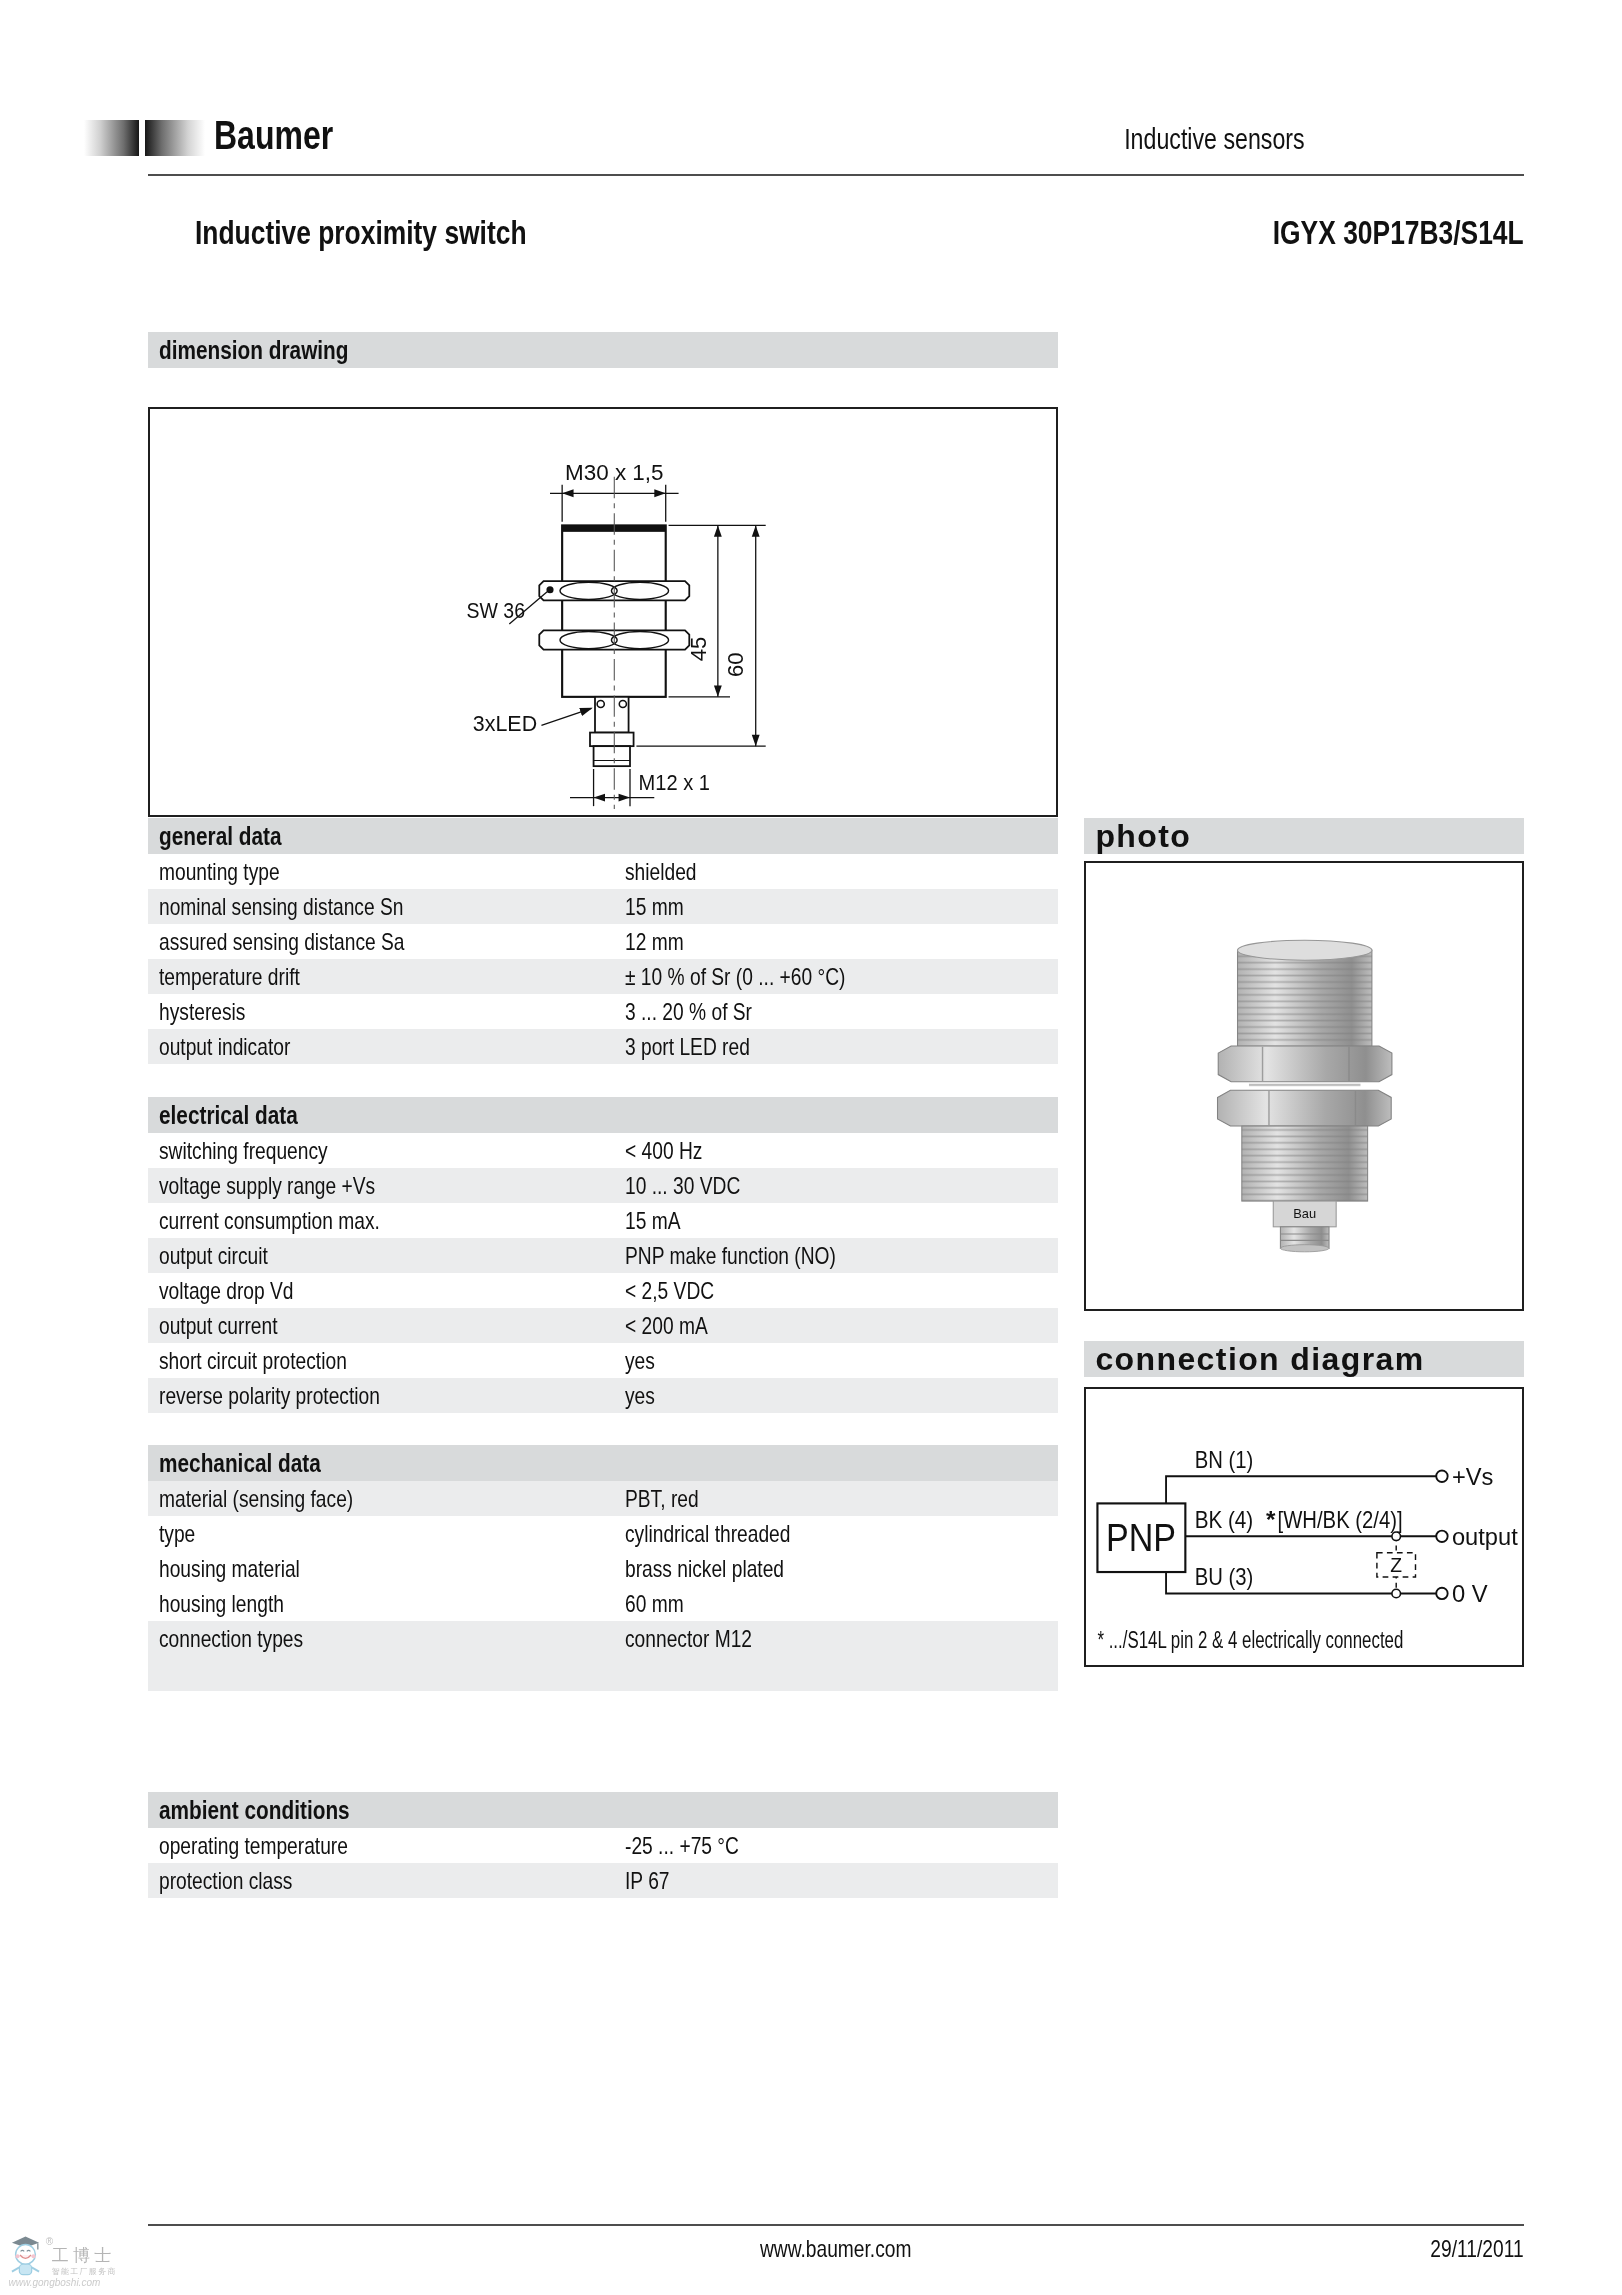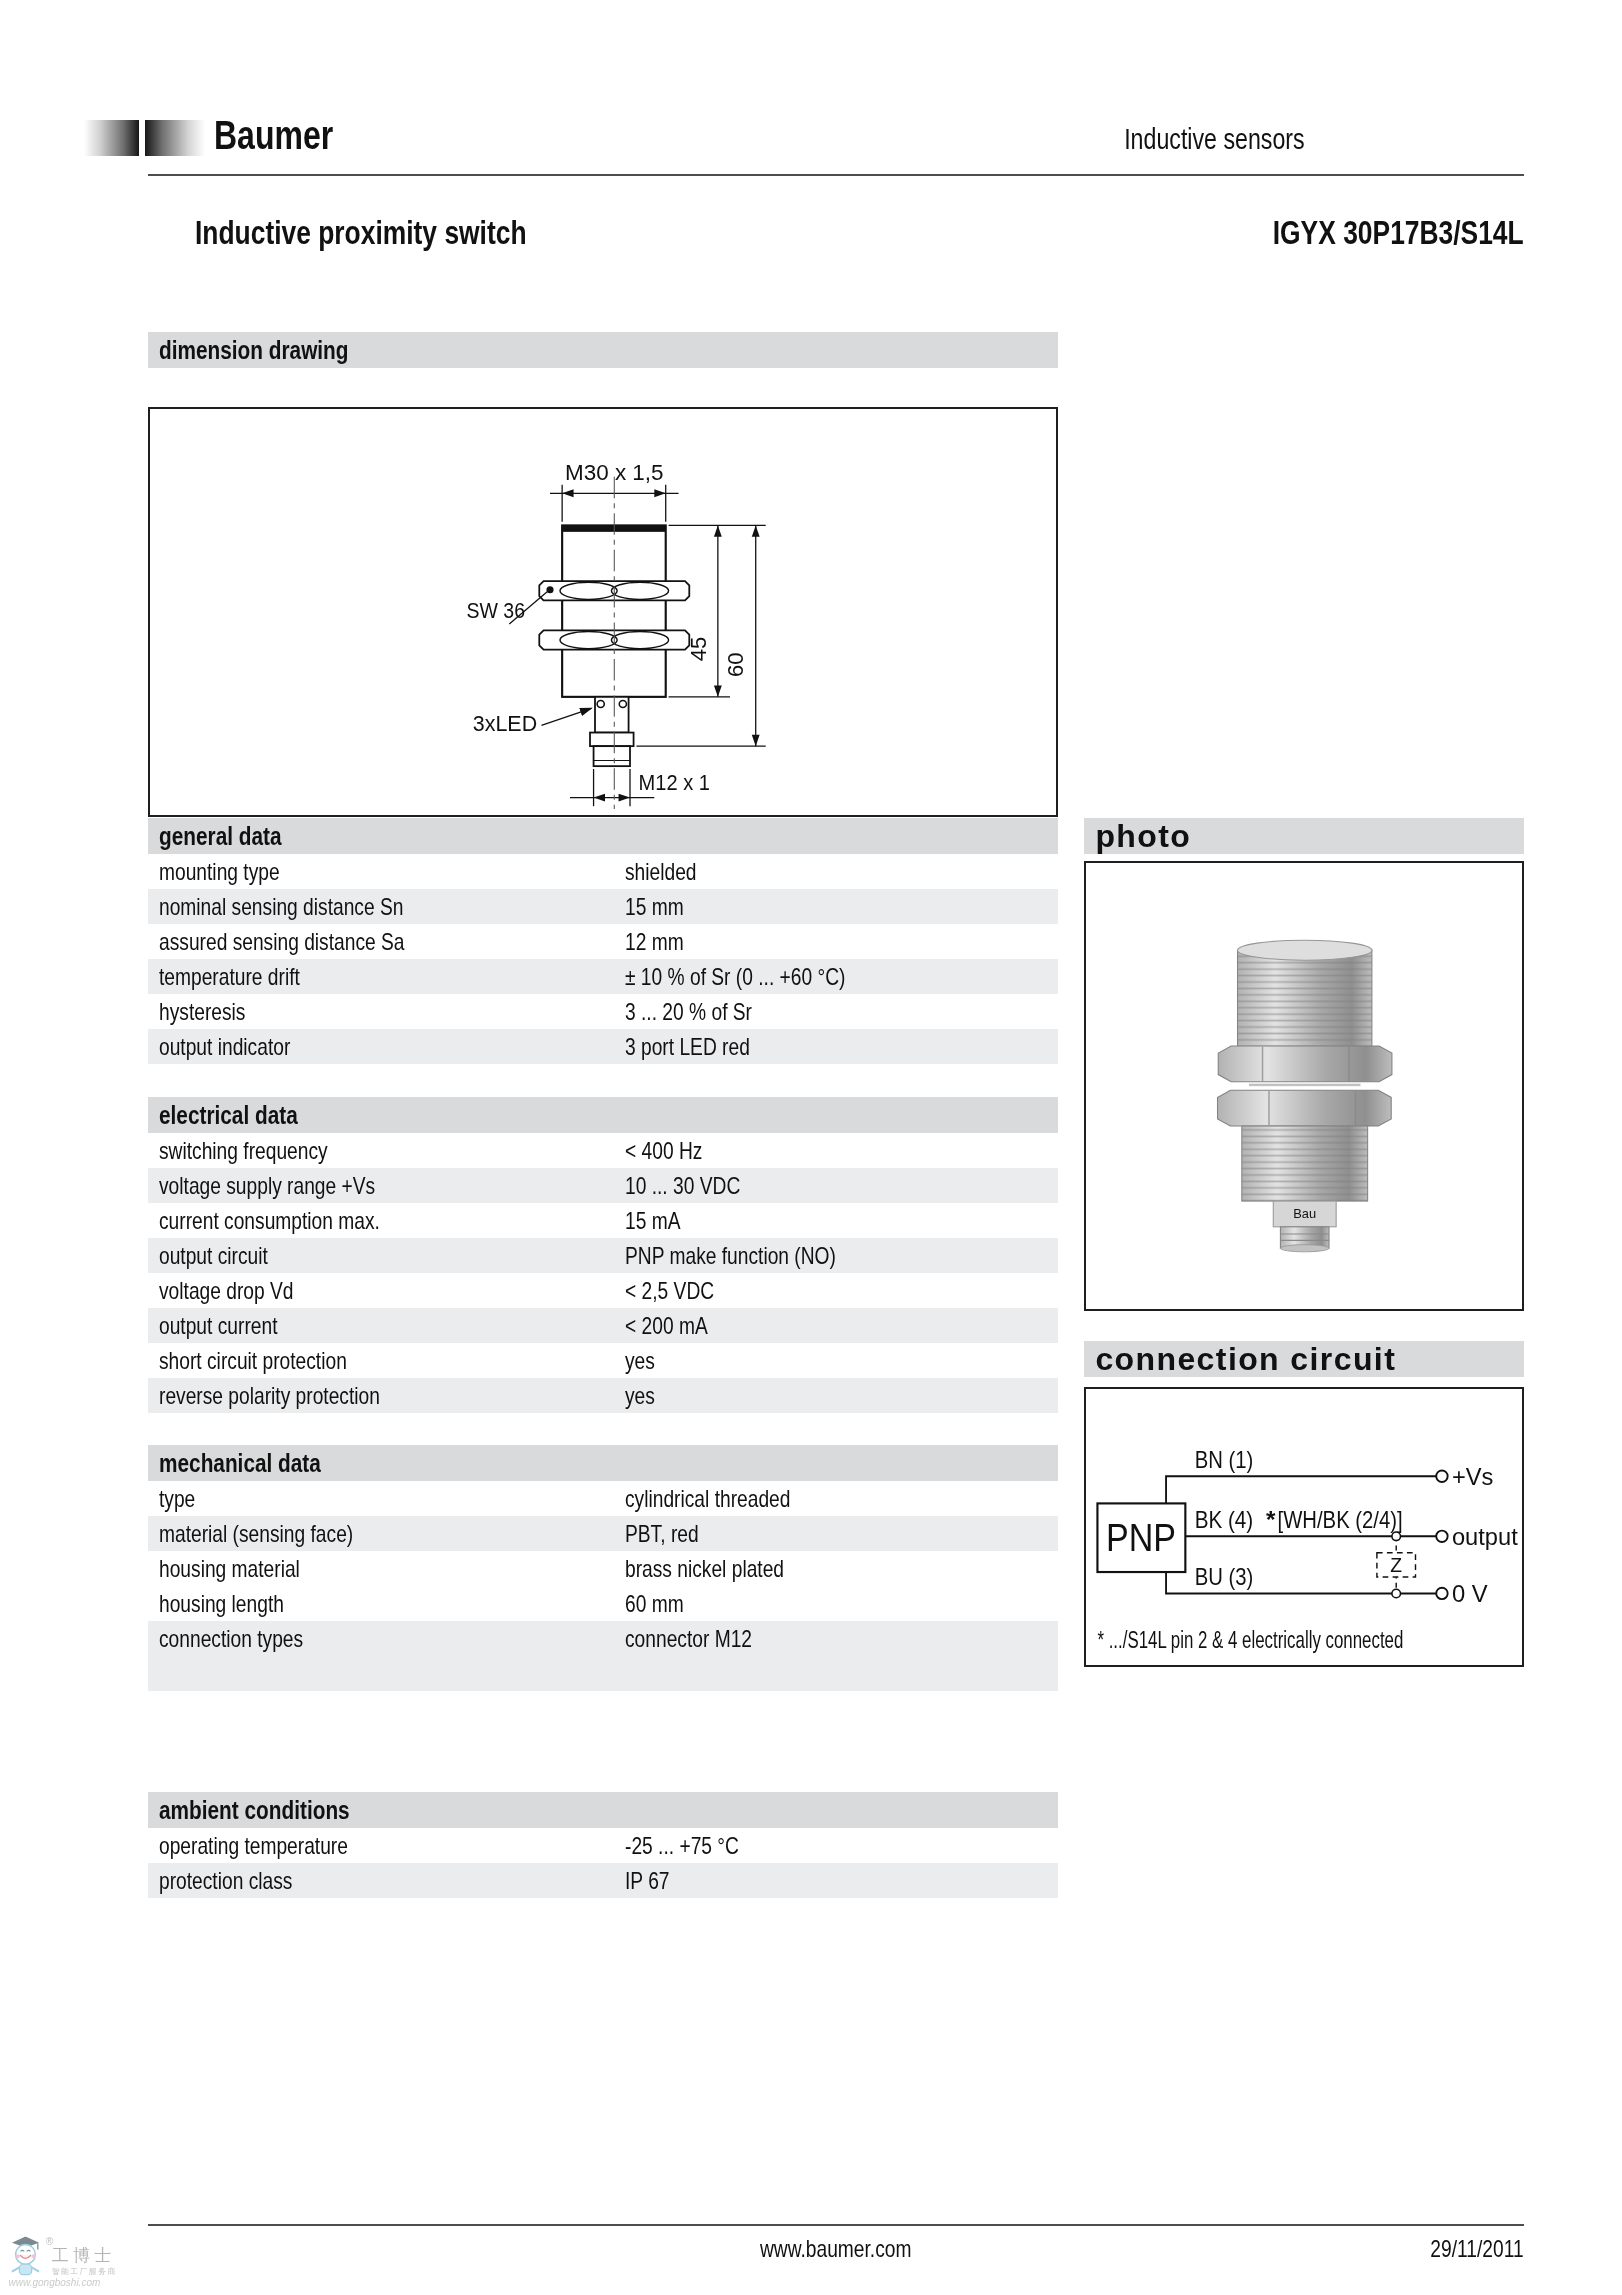--- a/index.html
+++ b/index.html
@@ -197,27 +197,27 @@
       <span class="val"><span class="cond">yes</span></span>
     </div>
   <div class="row alt">
       <span class="lbl"><span class="cond">reverse polarity protection</span></span>
       <span class="val"><span class="cond">yes</span></span>
     </div>
 </div>
 
 <div class="abs tbl" style="left:148px;top:1445px;">
   <div class="bar"><span class="cond">mechanical data</span></div>
+  <div class="row alt">
+      <span class="lbl"><span class="cond">material (sensing face)</span></span>
+      <span class="val"><span class="cond">PBT, red</span></span>
+    </div>
   <div class="row">
       <span class="lbl"><span class="cond">type</span></span>
       <span class="val"><span class="cond">cylindrical threaded</span></span>
-    </div>
-  <div class="row alt">
-      <span class="lbl"><span class="cond">material (sensing face)</span></span>
-      <span class="val"><span class="cond">PBT, red</span></span>
     </div>
   <div class="row">
       <span class="lbl"><span class="cond">housing material</span></span>
       <span class="val"><span class="cond">brass nickel plated</span></span>
     </div>
   <div class="row">
       <span class="lbl"><span class="cond">housing length</span></span>
       <span class="val"><span class="cond">60 mm</span></span>
     </div>
   <div class="row alt">
@@ -278,21 +278,21 @@
     <text x="306" y="497" font-size="18" fill="#6f6f6f" text-anchor="middle">Bau</text>
 
     <rect x="272" y="509" width="68" height="30" fill="url(#metal)" stroke="#858585" stroke-width="1.5"></rect>
     <line x1="272" y1="519" x2="340" y2="519" stroke="#8a8a8a" stroke-width="1.5"></line>
     <line x1="272" y1="528" x2="340" y2="528" stroke="#8a8a8a" stroke-width="1.5"></line>
     <ellipse cx="306" cy="539" rx="34" ry="5" fill="#c2c2c2" stroke="#979797" stroke-width="1.2"></ellipse>
   </svg>
 </div>
 
 <div class="abs bar bar-wide" style="left:1084px;top:1341px;width:440px;">
-  <span>connection circuit</span>
+  <span>connection diagram</span>
 </div>
 <div class="abs box" style="left:1084px;top:1387px;width:440px;height:280px;">
   <svg width="436" height="276" viewBox="0 0 610 386">
 
     <g stroke="#111" stroke-width="2.6" fill="none">
       <polyline points="112,160 112,122 490,122"></polyline>
       <line x1="139" y1="206" x2="490" y2="206"></line>
       <polyline points="112,256 112,286 490,286"></polyline>
     </g>
 

